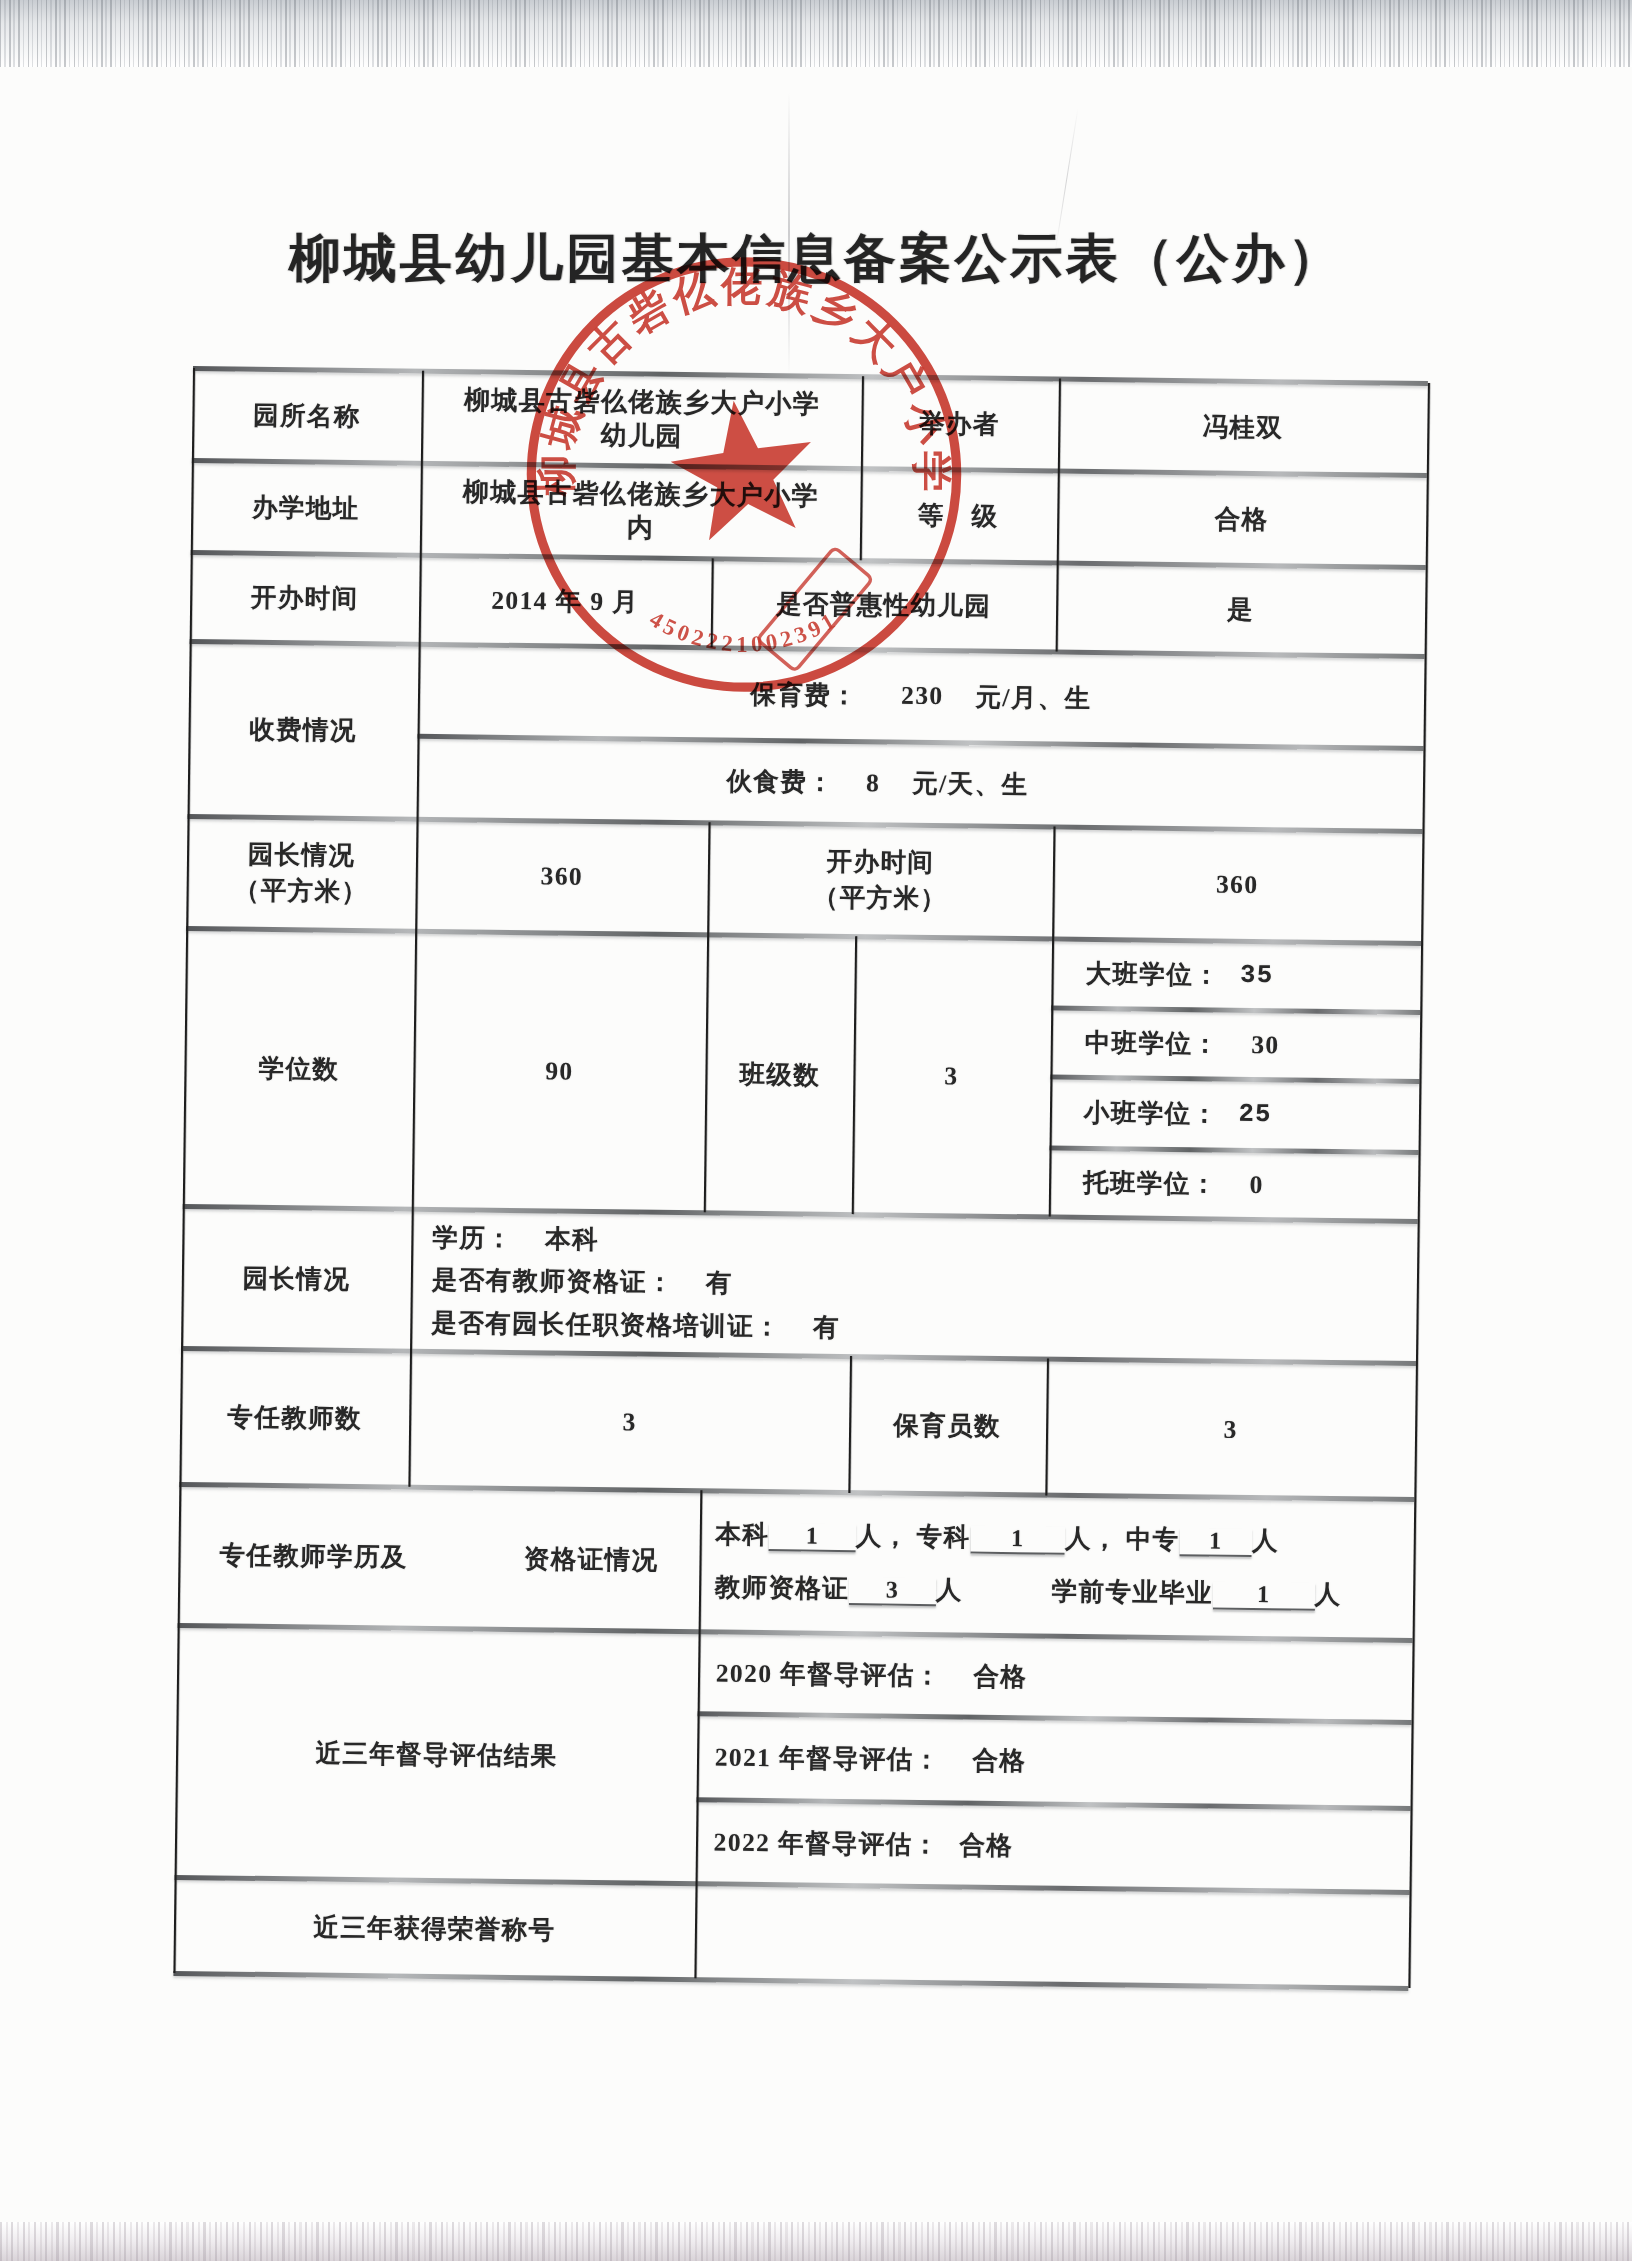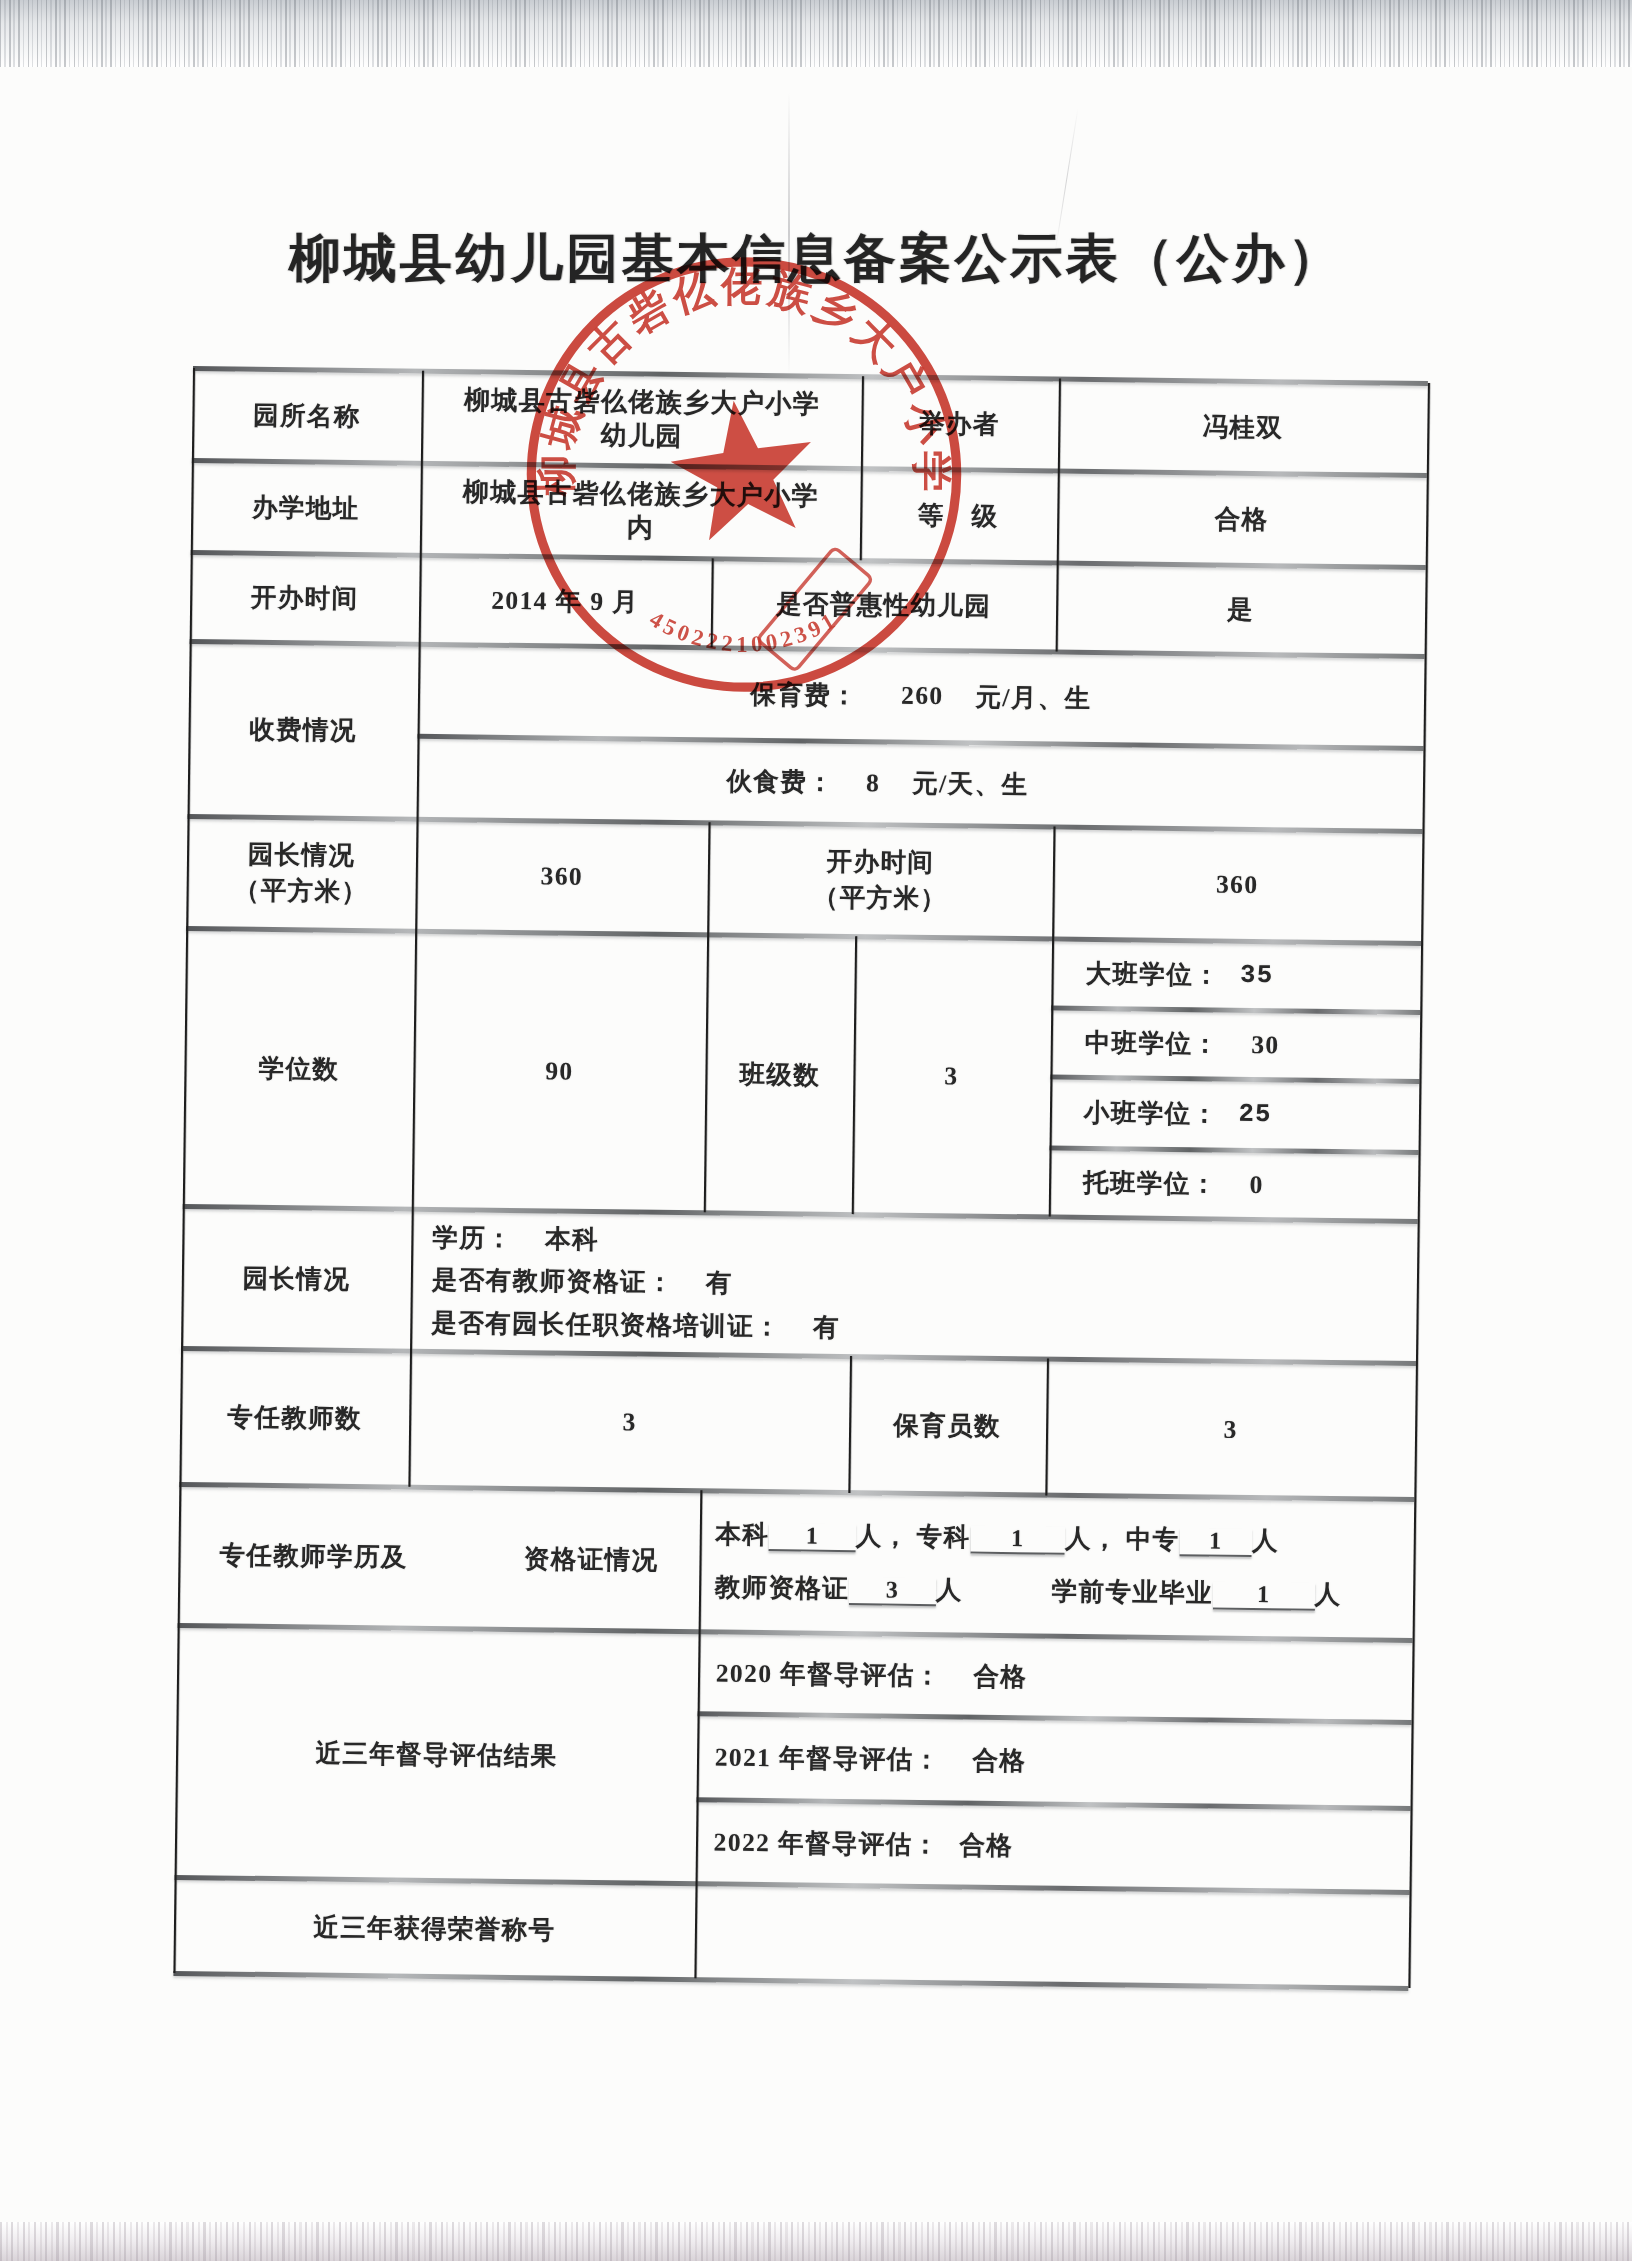--- a/index.html
+++ b/index.html
@@ -135,21 +135,21 @@
     <div class="cell" style="left:866px;top:92px;width:369px;height:92px">合格</div>
 
     <div class="cell" style="left:0;top:184px;width:229px;height:89px">开办时间</div>
     <div class="cell" style="left:229px;top:184px;width:292px;height:89px">2014 年 9 月</div>
     <div class="cell" style="left:521px;top:184px;width:345px;height:89px">是否普惠性幼儿园</div>
     <div class="cell" style="left:866px;top:184px;width:369px;height:89px">是</div>
 
     <div class="cell" style="left:0;top:273px;width:229px;height:175px">收费情况</div>
     <div class="cell" style="left:229px;top:273px;width:1006px;height:92px">
       <span>保育费：</span>
-      <span class="gap-l">260</span>
+      <span class="gap-l">230</span>
       <span class="gap-m">元/月、生</span>
     </div>
     <div class="cell" style="left:229px;top:365px;width:1006px;height:83px;padding-right:85px;box-sizing:border-box">
       <span>伙食费：</span>
       <span class="gap-m">8</span>
       <span class="gap-m">元/天、生</span>
     </div>
 
     <div class="cell col" style="left:0;top:448px;width:229px;height:112px">
       <span>园长情况</span>

